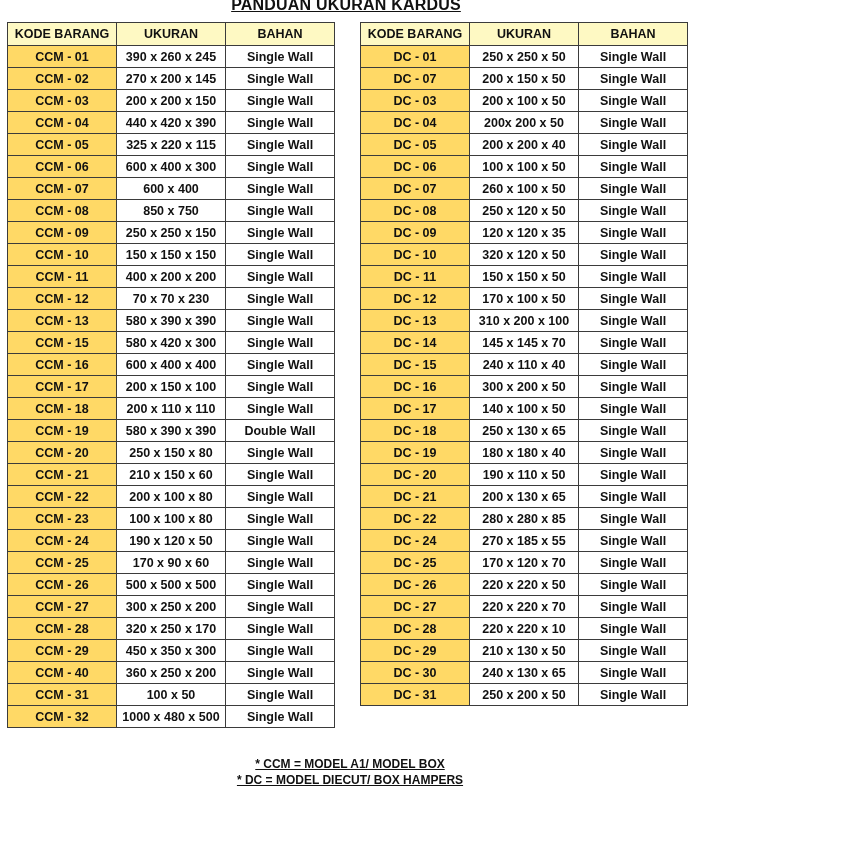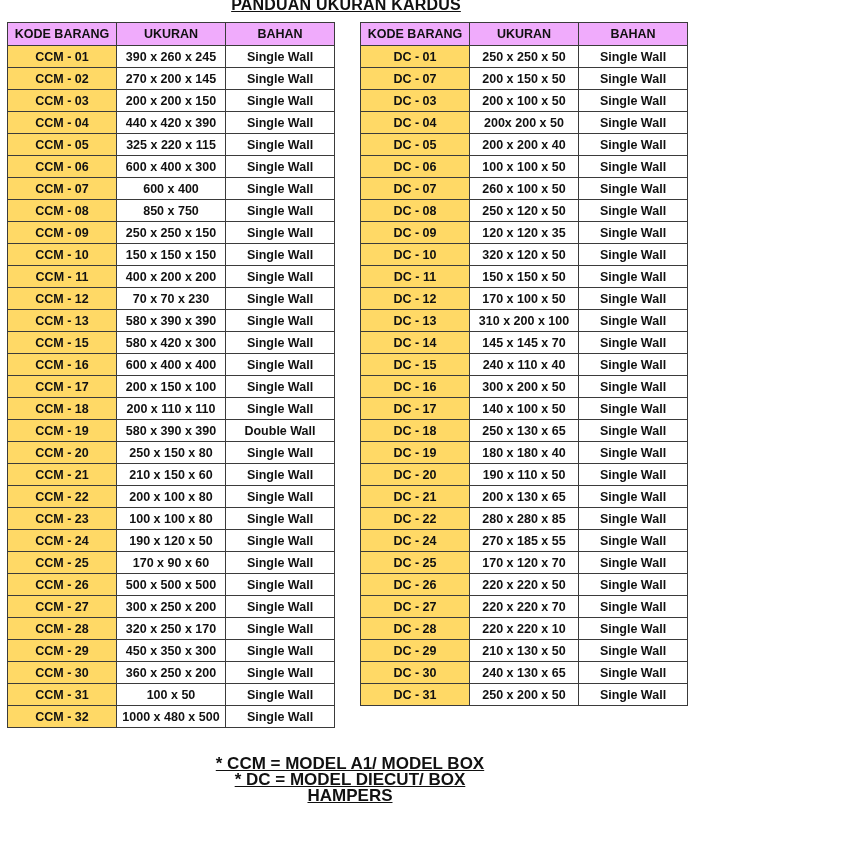--- a/index.html
+++ b/index.html
@@ -10,26 +10,26 @@
   table.size { position: absolute; border-collapse: collapse; table-layout: fixed; }
   table.size.left { left: 7px; top: 22px; width: 327px; }
   table.size.right { left: 360px; top: 22px; width: 327px; }
   table.size col.c1 { width: 109px; }
   table.size col.c2 { width: 109px; }
   table.size col.c3 { width: 109px; }
   table.size th, table.size td {
     border: 1px solid #3b3b3b; height: 21px; padding: 0; text-align: center;
     font-size: 12.5px; font-weight: bold; white-space: nowrap;
   }
-  table.size th { background: #f0abfc; height: 22px; }
+  table.size th { background: #fef9c3; height: 22px; }
   table.size td.code { background: #ffd966; }
   table.size td.size-cell { background: #ffffff; }
   table.size td.mat { background: #ffffff; }
   .notes { position: absolute; left: 200px; width: 300px; top: 756px; text-align: center;
-           font-size: 17px; font-weight: bold; line-height: 16px; }
+           font-size: 12px; font-weight: bold; line-height: 16px; }
   .notes div { text-decoration: underline; }
 </style>
 </head>
 <body>
 
 <div class="title">PANDUAN UKURAN KARDUS</div>
 
 <table class="size left">
   <colgroup>
       <col class="c1">
@@ -178,21 +178,21 @@
         <td class="code">CCM - 28</td>
         <td class="size-cell">320 x 250 x 170</td>
         <td class="mat">Single Wall</td>
       </tr>
       <tr>
         <td class="code">CCM - 29</td>
         <td class="size-cell">450 x 350 x 300</td>
         <td class="mat">Single Wall</td>
       </tr>
       <tr>
-        <td class="code">CCM - 30</td>
+        <td class="code">CCM - 40</td>
         <td class="size-cell">360 x 250 x 200</td>
         <td class="mat">Single Wall</td>
       </tr>
       <tr>
         <td class="code">CCM - 31</td>
         <td class="size-cell">100 x 50</td>
         <td class="mat">Single Wall</td>
       </tr>
       <tr>
         <td class="code">CCM - 32</td>

